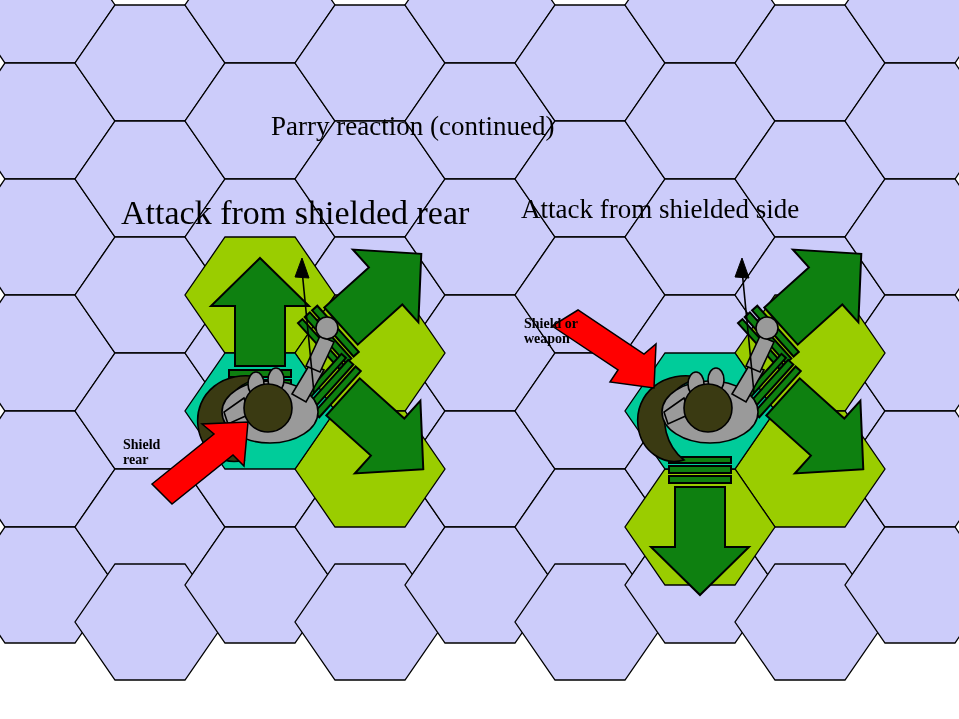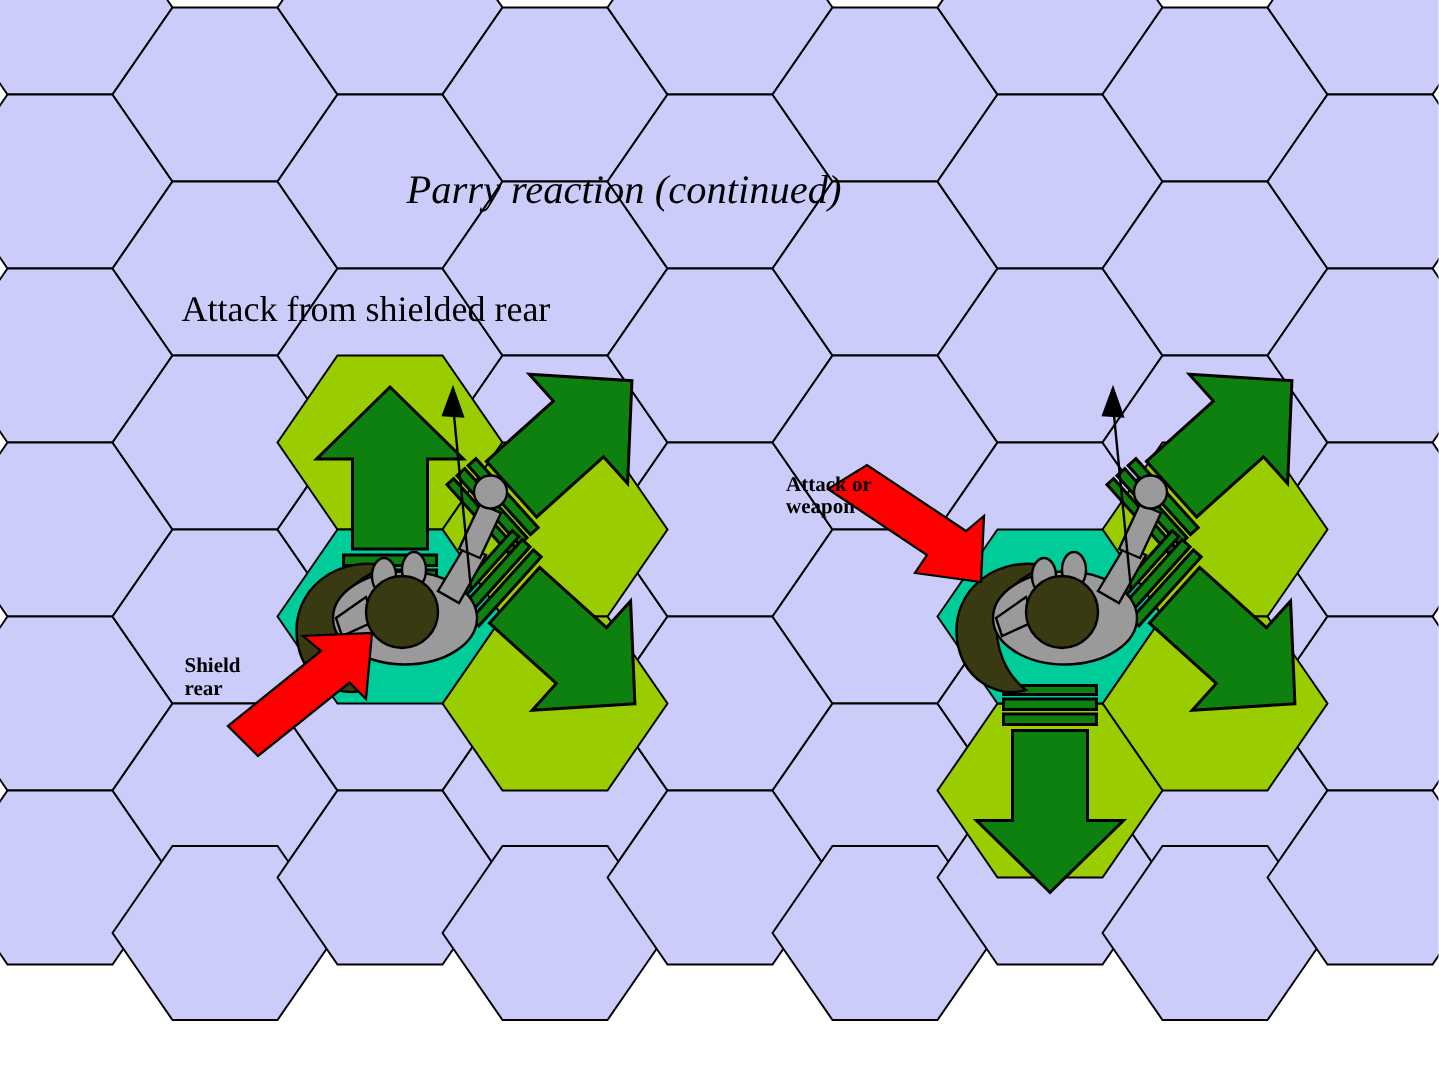--- a/index.html
+++ b/index.html
@@ -1,21 +1,21 @@
 <!DOCTYPE html>
 <html><head>
 <meta charset="utf-8">
 <style>
   html,body{margin:0;padding:0;background:#ffffff;}
   body{width:959px;height:719px;overflow:hidden;font-family:"Liberation Serif",serif;}
   #stage{position:relative;width:959px;height:719px;background:#ffffff;}
   #stage svg{position:absolute;left:0;top:0;}
   .lbl{position:absolute;color:#000;white-space:nowrap;}
-  #title{font-size:27px;left:271px;top:111px;font-style:italic;}
-  #cap-left{font-size:24px;left:121px;top:194px;}
+  #title{font-size:27px;left:271px;top:111px;}
+  #cap-left{font-size:34px;left:121px;top:194px;}
   #cap-right{font-size:27px;left:521px;top:194px;}
   .redlbl{font-weight:bold;font-size:14px;line-height:15px;text-align:left;}
   #rl-left{left:123px;top:437px;}
   #rl-right{left:524px;top:316px;}
 </style>
 </head>
 <body>
 
 <div id="stage">
 
@@ -192,24 +192,25 @@
     <g transform="translate(552,318)">
       <use href="#redArrowDR" x="0" y="0"></use>
     </g>
 
   </svg>
 
   <div class="lbl" id="title">Parry reaction (continued)</div>
 
   <div class="lbl" id="cap-left">Attack from shielded rear</div>
 
+  <div class="lbl" id="cap-right">Attack from shielded side</div>
 
   <div class="lbl redlbl" id="rl-left">
     <div>Shield</div>
     <div>rear</div>
   </div>
 
   <div class="lbl redlbl" id="rl-right">
-    <div>Attack or</div>
+    <div>Shield or</div>
     <div>weapon</div>
   </div>
 
 </div>
 
 </body></html>

